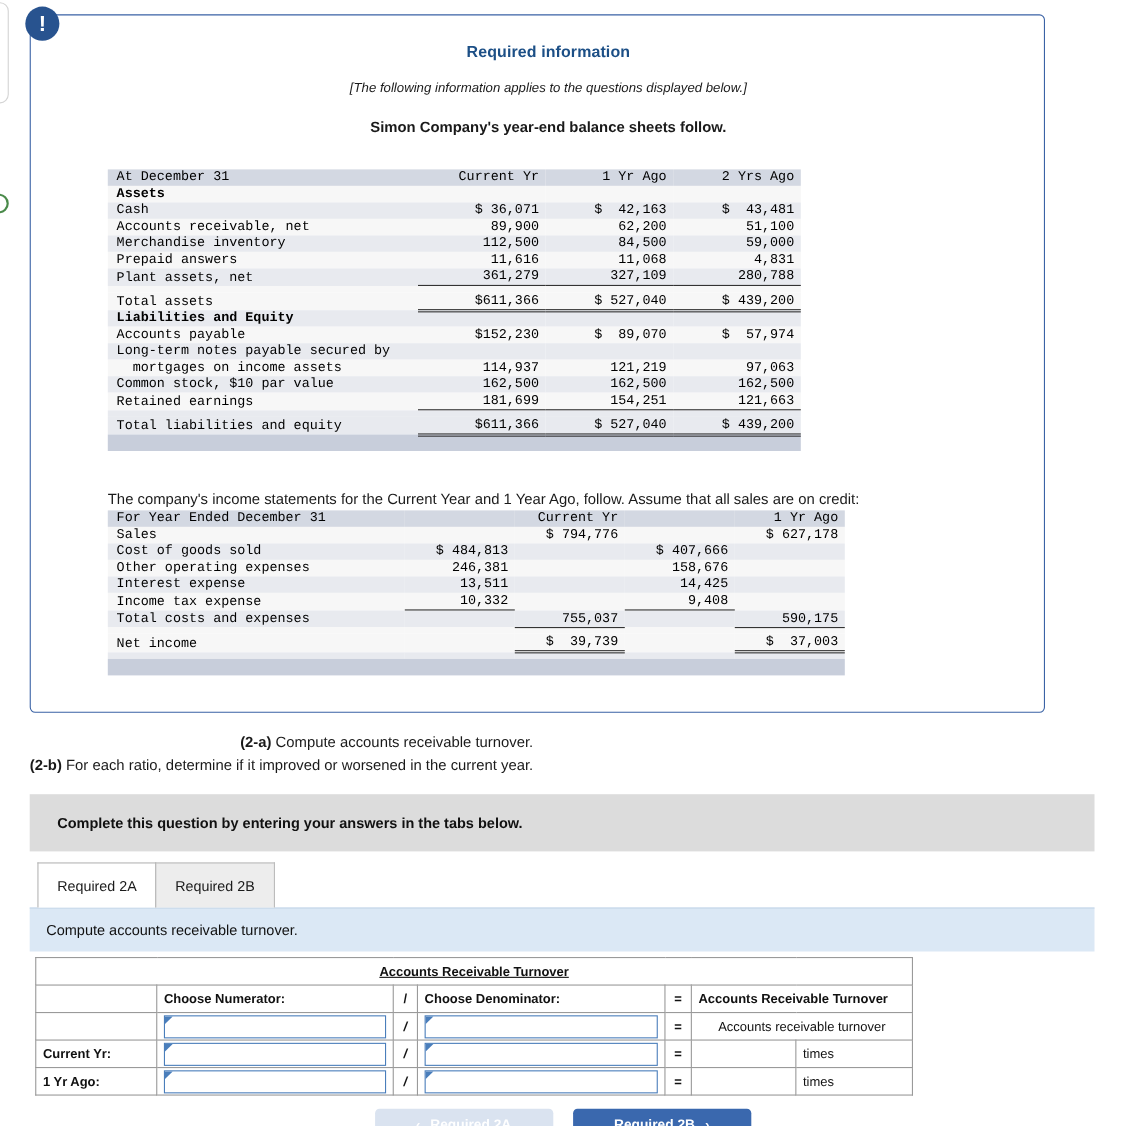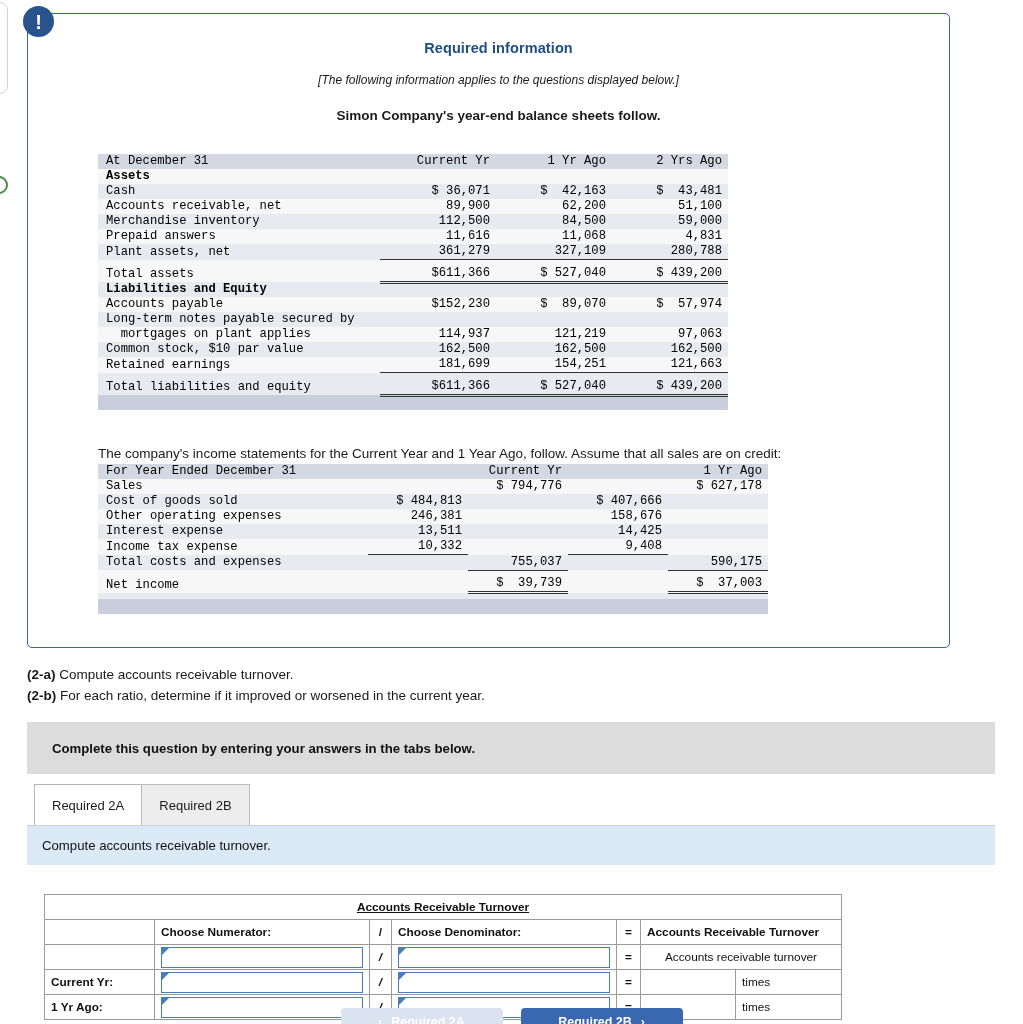--- a/index.html
+++ b/index.html
@@ -67,21 +67,21 @@
   .bold td, td.bold { font-weight: bold; }
   .u1 { border-bottom: 1px solid #333; }
   .u2 { border-bottom: 3px double #333; }
   .blank-row td { height: 6px; }
   .footbar { height: 7px; background: #c8cedb; }
 
   .bs-table { position: absolute; left: 70px; top: 140px; width: 630px; }
   .is-table { position: absolute; left: 70px; top: 450px; width: 670px; }
 
   
-  .qtext { position: absolute; left: 27px; top: 665px; font-size: 13.5px; color: #1a1a1a; line-height: 1.55; }
+  .qtext { position: absolute; left: 27px; top: 665px; font-size: 13.5px; color: #1a1a1a; line-height: 1.55; text-align: right; }
   .qtext b { font-weight: bold; }
 
   
   .instr-band {
     position: absolute; left: 27px; top: 722px;
     width: 968px; height: 52px; background: #dcdcdc;
     display: flex; align-items: center;
   }
   .instr-band span {
     font-size: 13.2px; font-weight: bold; color: #111; padding-left: 25px;
@@ -97,21 +97,21 @@
   .tab.active { background: #ffffff; border-color: #b5b5b5; position: relative; z-index: 4; }
 
   .tab-body {
     position: absolute; left: 27px; top: 825px; width: 968px; height: 40px;
     background: #dbe8f5; border-top: 1px solid #c3d6e8;
     display: flex; align-items: center;
   }
   .tab-body span { font-size: 13.2px; color: #111; padding-left: 15px; }
 
   
-  .ans-wrap { position: absolute; left: 44px; top: 870px; margin-top: 24px; }
+  .ans-wrap { position: absolute; left: 32px; top: 870px; }
   table.ans { border-collapse: collapse; font-size: 11.8px; color: #111; }
   table.ans td {
     border: 1px solid #9a9a9a; padding: 0 6px; height: 25px;
     background: #ffffff; vertical-align: middle;
   }
   td.hd { background: #8cb0e0; font-weight: bold; }
   td.hd-title { background: #8cb0e0; font-weight: bold; text-align: center; height: 27px; }
   td.hd-title span { text-decoration: underline; }
   td.ctr { text-align: center; }
   td.lbl-b { font-weight: bold; }
@@ -227,21 +227,21 @@
         <td class="num">$  89,070</td>
         <td class="num">$  57,974</td>
       </tr>
       <tr class="stripe-a">
         <td class="lbl">Long-term notes payable secured by</td>
         <td class="num"></td>
             <td class="num"></td>
             <td class="num"></td>
       </tr>
       <tr class="stripe-b">
-        <td class="lbl">  mortgages on plant applies</td>
+        <td class="lbl">  mortgages on income assets</td>
         <td class="num">114,937</td>
         <td class="num">121,219</td>
         <td class="num">97,063</td>
       </tr>
       <tr class="stripe-a">
         <td class="lbl">Common stock, $10 par value</td>
         <td class="num">162,500</td>
         <td class="num">162,500</td>
         <td class="num">162,500</td>
       </tr>

